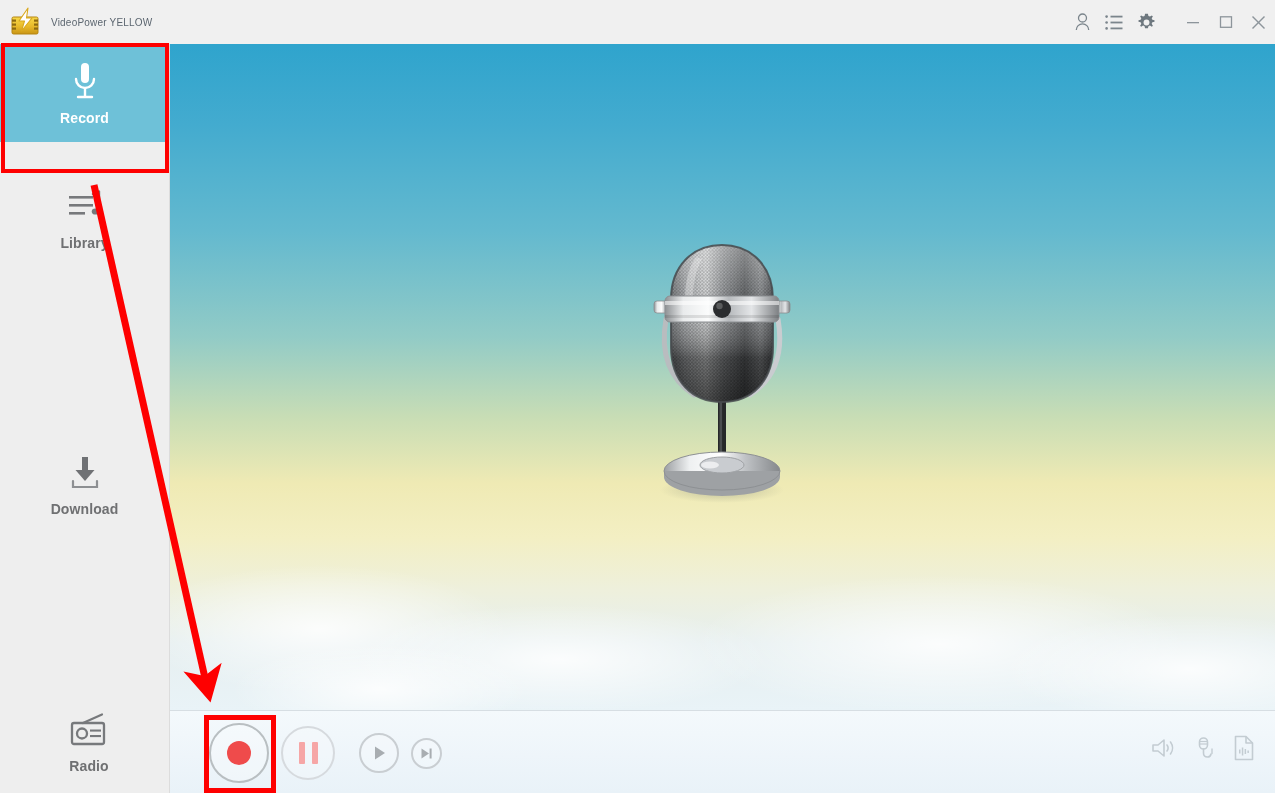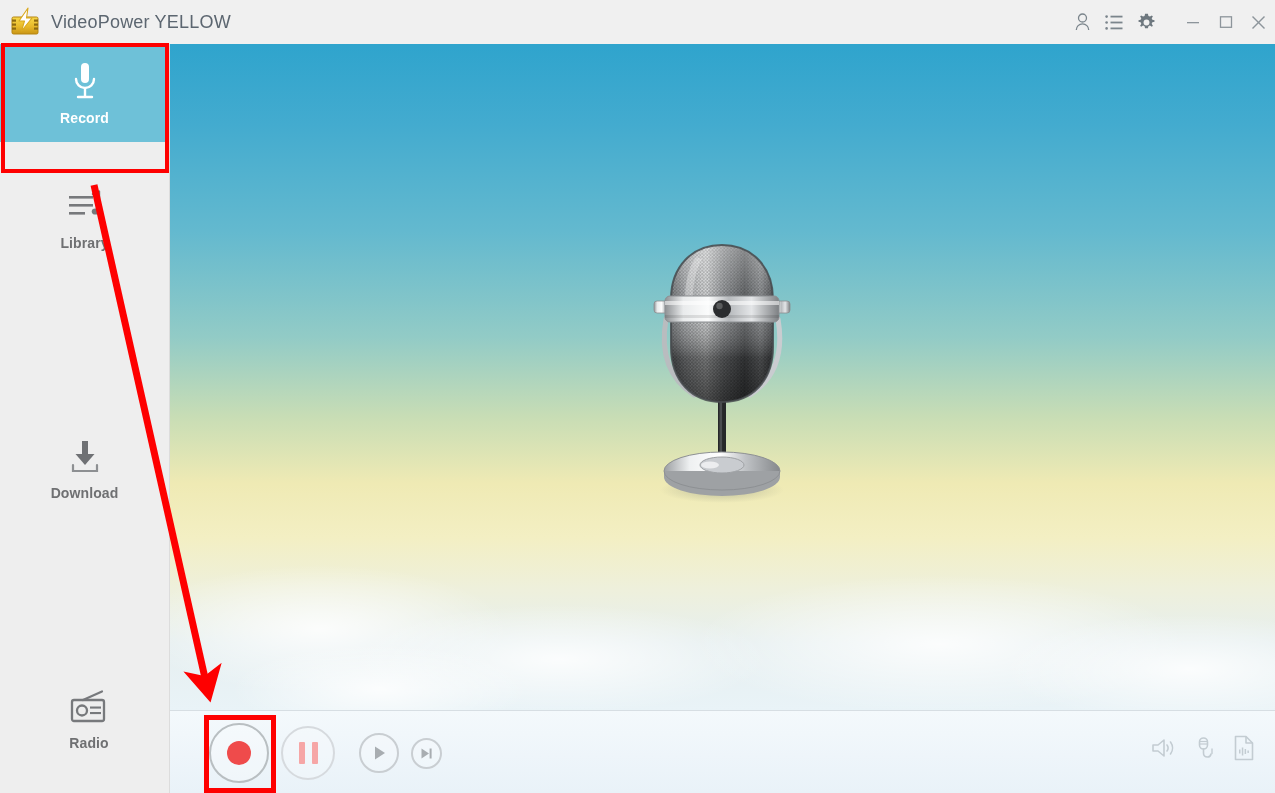--- a/index.html
+++ b/index.html
@@ -22,21 +22,21 @@
     width: 1275px; height: 44px;
     background: #f0f0f0;
     display: flex; align-items: center;
   }
   #app-logo {
     margin-left: 9px; width: 34px; height: 30px;
     position: relative;
   }
   #app-title {
     margin-left: 8px;
-    font-size: 18px;
+    font-size: 10px;
     color: #5c6670;
     letter-spacing: .2px;
   }
   #titlebar-right {
     margin-left: auto;
     display: flex; align-items: center;
     height: 44px;
   }
   .tb-icon {
     width: 32px; height: 44px;
@@ -264,33 +264,33 @@
           <rect x="2" y="14" width="24" height="2.6" fill="#77797c"></rect>
           <rect x="2" y="22" width="16" height="2.6" fill="#77797c"></rect>
           <path d="M26 4 L32 1.5 L32 20" fill="none" stroke="#77797c" stroke-width="2.4" stroke-linecap="round" stroke-linejoin="round"></path>
           <ellipse cx="28.4" cy="21.5" rx="3.7" ry="3.1" fill="#77797c"></ellipse>
         </svg>
       </span>
       <span class="nav-label">Library</span>
     </div>
 
 
-    <div class="nav-item" style="top:375px;">
+    <div class="nav-item" style="top:391px;">
       <span class="nav-icon">
         <svg width="36" height="36" viewBox="0 0 36 36">
           <rect x="15" y="2" width="6" height="15" fill="#6f7174"></rect>
           <path d="M8.5 15 L18 26 L27.5 15 Z" fill="#6f7174"></path>
           <path d="M6 26 L6 32 L30 32 L30 26" fill="none" stroke="#8d8f92" stroke-width="2.2" stroke-linecap="round"></path>
         </svg>
       </span>
       <span class="nav-label">Download</span>
     </div>
 
 
-    <div class="nav-item" style="top:625px;padding-left:9px;">
+    <div class="nav-item" style="top:648px;padding-left:9px;">
       <span class="nav-icon">
         <svg width="40" height="34" viewBox="0 0 40 34">
           <line x1="14" y1="10" x2="33" y2="1.5" stroke="#77797c" stroke-width="2.2" stroke-linecap="round"></line>
           <rect x="3" y="10" width="32" height="21" rx="2" fill="none" stroke="#77797c" stroke-width="2.3"></rect>
           <circle cx="13" cy="20.5" r="5" fill="none" stroke="#77797c" stroke-width="2.3"></circle>
           <rect x="21" y="16.5" width="11" height="2.1" fill="#77797c"></rect>
           <rect x="21" y="22" width="11" height="2.1" fill="#77797c"></rect>
         </svg>
       </span>
       <span class="nav-label">Radio</span>

